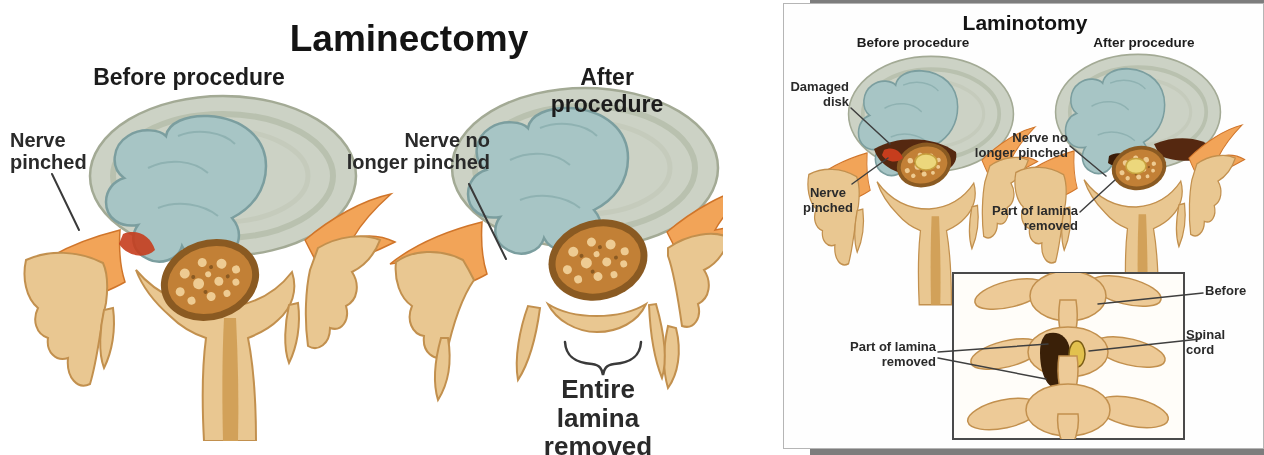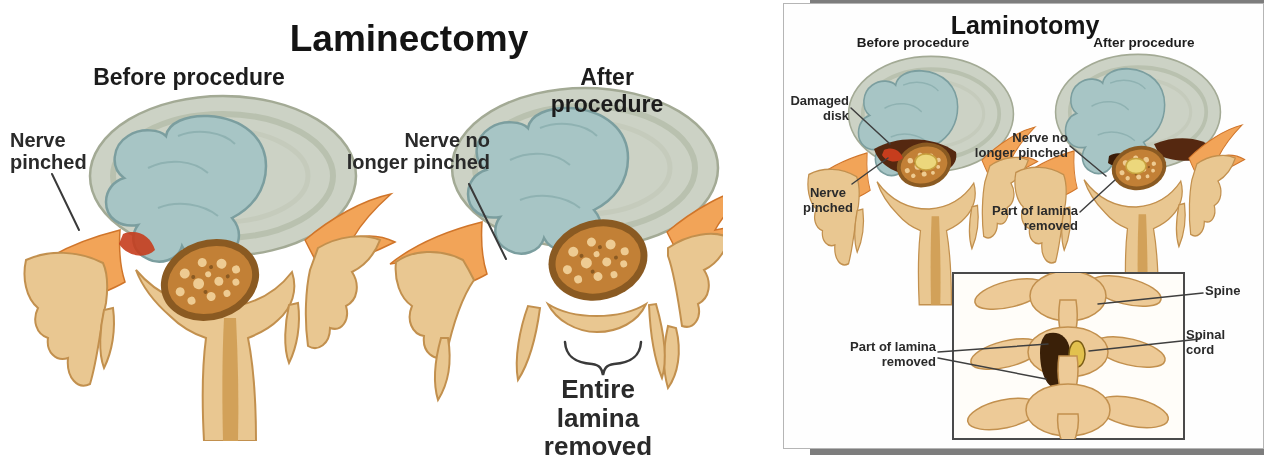--- a/index.html
+++ b/index.html
@@ -9,21 +9,21 @@
   .panel-left-inner{position:absolute;left:8px;top:8px;width:715px;height:433px;background:#ffffff;}
   .panel-right{position:absolute;left:783px;top:3px;width:481px;height:446px;background:#fefefe;
                border:1px solid #b5b5b5;box-sizing:border-box;}
   .layer{position:absolute;left:0;top:0;}
   .lbl{position:absolute;font-weight:bold;color:#232323;white-space:pre-line;z-index:5;}
   .tc{transform:translateX(-50%);text-align:center;}
   .tr{transform:translateX(-100%);text-align:right;}
   .lp-title{font-size:37px;color:#141414;}
   .lp-head{font-size:23px;color:#1c1c1c;}
   .lp-lab{font-size:20px;line-height:1.1;color:#2a2a2a;}
-  .rp-title{font-size:25px;color:#141414;}
+  .rp-title{font-size:21px;color:#141414;}
   .rp-head{font-size:13.5px;color:#1c1c1c;}
   .rp-lab{font-size:13px;line-height:1.12;color:#2a2a2a;}
 </style>
 </head>
 <body>
 
 <svg width="0" height="0" style="position:absolute" aria-hidden="true">
   <defs>
     <g id="disc-unit">
       <ellipse rx="133" ry="80" fill="#ccd2c5" stroke="#a3aa95" stroke-width="2.5"></ellipse>
@@ -184,28 +184,28 @@
         <line x1="154" y1="348" x2="264" y2="340"></line>
         <line x1="154" y1="354" x2="262" y2="375"></line>
         <line x1="419" y1="289" x2="314" y2="300"></line>
         <line x1="416" y1="335" x2="305" y2="347"></line>
       </g>
     </svg>
 
     <div class="lbl rp-title tc" style="left:241px;top:7px;">Laminotomy</div>
     <div class="lbl rp-head tc" style="left:129px;top:31px;">Before procedure</div>
     <div class="lbl rp-head tc" style="left:360px;top:31px;">After procedure</div>
-    <div class="lbl rp-lab tr" style="left:65px;top:90px;">Damaged
+    <div class="lbl rp-lab tr" style="left:65px;top:76px;">Damaged
 disk</div>
     <div class="lbl rp-lab tc" style="left:44px;top:182px;">Nerve
 pinched</div>
     <div class="lbl rp-lab tr" style="left:284px;top:127px;">Nerve no
 longer pinched</div>
     <div class="lbl rp-lab tr" style="left:294px;top:200px;">Part of lamina
 removed</div>
     <div class="lbl rp-lab tr" style="left:152px;top:336px;">Part of lamina
 removed</div>
-    <div class="lbl rp-lab" style="left:421px;top:280px;">Spine</div>
+    <div class="lbl rp-lab" style="left:421px;top:280px;">Before</div>
     <div class="lbl rp-lab" style="left:402px;top:324px;">Spinal
 cord</div>
   </div>
 
 </div>
 
 </body></html>

